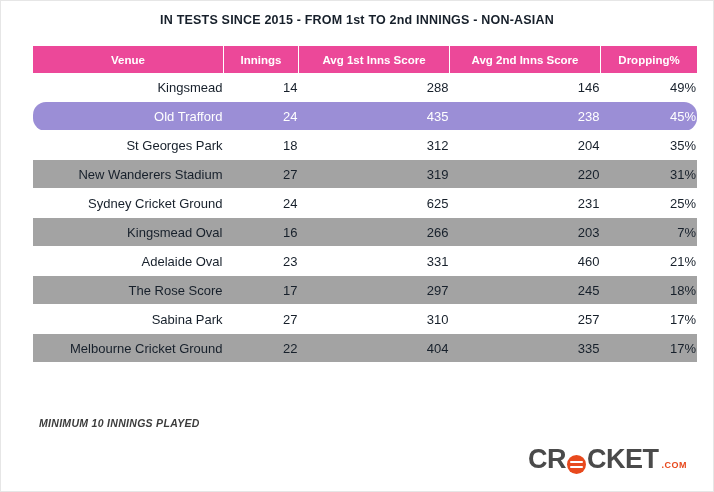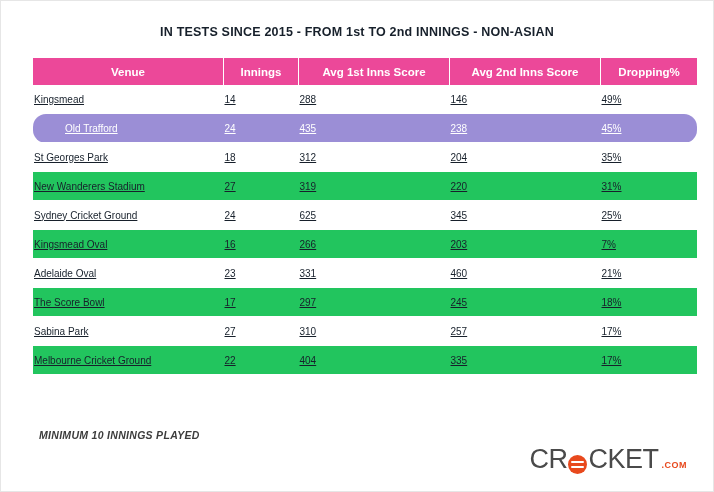--- a/index.html
+++ b/index.html
@@ -28,21 +28,21 @@
     font-weight: bold;
     letter-spacing: 0.2px;
     margin-top: 22px;
   }
   .subtitle {
     text-align: center;
     color: #17202b;
     font-size: 12.5px;
     font-weight: bold;
     letter-spacing: 0.2px;
-    margin-top: 24px;
+    margin-top: 12px;
   }
   .table-wrap {
     margin: 19px 32px 0 32px;
   }
   table.stats {
     border-collapse: collapse;
     width: 650px;
     table-layout: fixed;
   }
   table.stats th {
@@ -52,31 +52,30 @@
     font-weight: bold;
     height: 25px;
     border-right: 1px solid #ffffff;
     text-align: center;
   }
   table.stats th:last-child {
     border-right: none;
   }
   table.stats td {
     height: 26px;
-    font-size: 10px;
+    font-size: 13px;
     color: #17202b;
-    text-align: left;
+    text-align: right;
     border-bottom: 1px solid #ffffff;
-    text-decoration: underline;
   }
   tr.row-even td {
     background: #ffffff;
   }
   tr.row-odd td {
-    background: #22c55e;
+    background: #a3a3a3;
   }
   tr.row-highlight td {
     background: #9b8ed6;
     color: #ffffff;
     font-weight: normal;
   }
   tr.row-highlight td:first-child {
     border-top-left-radius: 13px;
     border-bottom-left-radius: 13px;
     padding-left: 32px;
@@ -87,37 +86,37 @@
   }
   .col-venue { width: 188px; }
   .col-innings { width: 72px; }
   .col-first { width: 148px; }
   .col-second { width: 148px; }
   .col-drop { width: 94px; }
 
   .footnote {
     position: absolute;
     left: 38px;
-    top: 428px;
+    top: 416px;
     font-size: 10.5px;
     font-style: italic;
     font-weight: bold;
     color: #3c3c3c;
     letter-spacing: 0.3px;
   }
   .logo {
     position: absolute;
     right: 26px;
     bottom: 18px;
     display: flex;
     align-items: flex-end;
   }
   .logo-text {
     font-size: 27px;
-    font-weight: normal;
+    font-weight: bold;
     color: #4a4a4a;
     letter-spacing: -0.5px;
     line-height: 1;
   }
   .logo-ball {
     display: inline-block;
     width: 19px;
     height: 19px;
     border-radius: 50%;
     background: #e8491d;
@@ -190,39 +189,39 @@
           <td>New Wanderers Stadium</td>
           <td>27</td>
           <td>319</td>
           <td>220</td>
           <td>31%</td>
         </tr>
         <tr class="row-even">
           <td>Sydney Cricket Ground</td>
           <td>24</td>
           <td>625</td>
-          <td>345</td>
+          <td>231</td>
           <td>25%</td>
         </tr>
         <tr class="row-odd">
           <td>Kingsmead Oval</td>
           <td>16</td>
           <td>266</td>
           <td>203</td>
           <td>7%</td>
         </tr>
         <tr class="row-even">
           <td>Adelaide Oval</td>
           <td>23</td>
           <td>331</td>
           <td>460</td>
           <td>21%</td>
         </tr>
         <tr class="row-odd">
-          <td>The Score Bowl</td>
+          <td>The Rose Score</td>
           <td>17</td>
           <td>297</td>
           <td>245</td>
           <td>18%</td>
         </tr>
         <tr class="row-even">
           <td>Sabina Park</td>
           <td>27</td>
           <td>310</td>
           <td>257</td>

